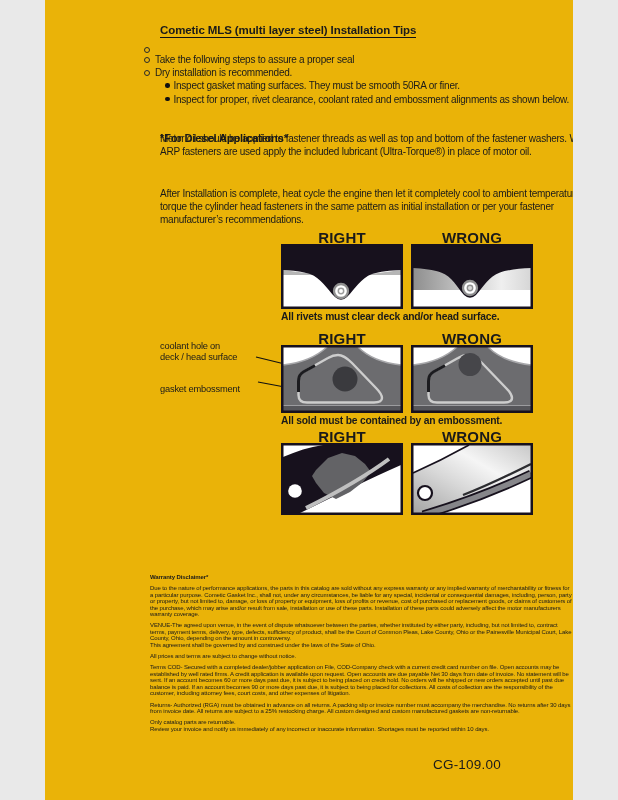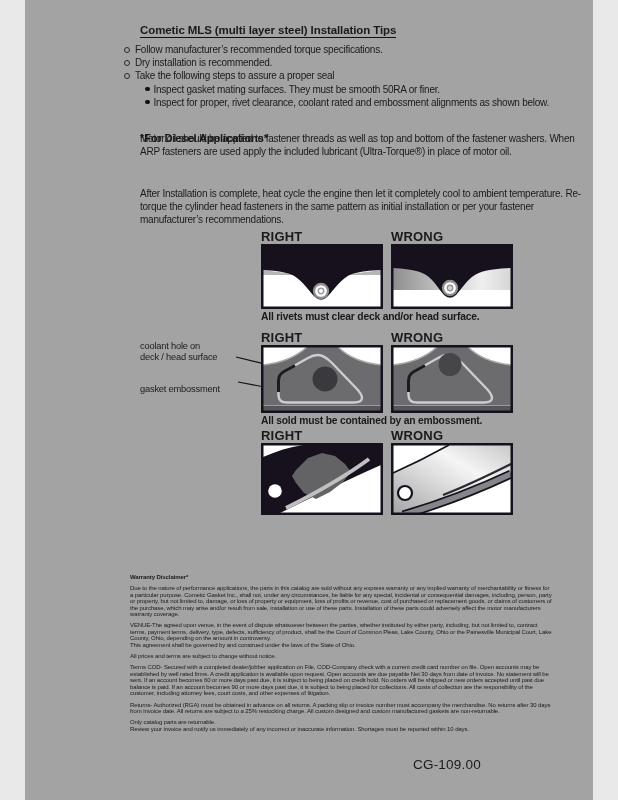--- a/index.html
+++ b/index.html
@@ -1,61 +1,60 @@
 <!DOCTYPE html>
 <html><head>
 <meta charset="utf-8">
 <style>
   html,body{margin:0;padding:0;background:#e9e9e9;}
   .page{
-    position:relative;width:568px;height:800px;background:#a3a3a3;
+    position:relative;width:528px;height:800px;background:#eab308;
     font-family:"Liberation Sans","DejaVu Sans",sans-serif;color:#1a1a1a;
     overflow:hidden;margin:0 auto;
   }
   .abs{position:absolute;}
   .title{
     left:115px;top:24px;font-size:11.5px;font-weight:bold;letter-spacing:-0.1px;
     border-bottom:1.6px solid #111;padding-bottom:1px;margin:0;
   }
   .bullets{left:99px;top:43px;width:460px;font-size:10px;letter-spacing:-0.25px;}
   .b-row{display:flex;align-items:flex-start;line-height:13.2px;}
   .b-row.sub{margin-left:21px;text-align:center;}
   .b-open{width:4px;height:4px;border:1px solid #2a2a2a;border-radius:50%;margin:4px 5px 0 0;flex:none;}
   .b-filled{width:4.5px;height:4.5px;background:#111;border-radius:50%;margin:4px 4px 0 0;flex:none;}
   .h2{left:115px;top:116px;font-size:11px;font-weight:bold;margin:0;letter-spacing:-0.1px;}
   .body-p{left:115px;width:452px;font-size:10px;line-height:13.2px;letter-spacing:-0.25px;margin:0;}
-  .fig-label{width:122px;text-align:left;font-size:13px;font-weight:bold;letter-spacing:0.2px;}
+  .fig-label{width:122px;text-align:center;font-size:15px;font-weight:bold;letter-spacing:0.2px;}
   .fig-caption{left:236px;width:300px;font-size:10.3px;font-weight:bold;letter-spacing:-0.2px;line-height:12px;white-space:pre-line;}
   .diag{display:block;}
   .anno{width:96px;text-align:left;font-size:9.3px;line-height:10.8px;letter-spacing:-0.2px;white-space:pre-line;}
   .legal{left:105px;top:574px;width:424px;font-size:6px;line-height:6.4px;letter-spacing:-0.1px;}
   .legal .lp{margin:0 0 5px 0;}
   .legal .lp.tight{margin:0;}
   .legal .lh{font-weight:bold;margin:0 0 5px 0;}
   .page-code{left:388px;top:757px;font-size:13.5px;letter-spacing:0.2px;}
 </style>
 </head>
 <body>
 
 <div class="page">
 
   <h1 class="abs title">Cometic MLS (multi layer steel) Installation Tips</h1>
 
   <div class="abs bullets">
     <div class="b-row">
       <span class="b-open"></span>
-      <span>Follow manufacturer’s recommended torque specifications.</span>
+    </div>
+    <div class="b-row">
+      <span class="b-open"></span>
+      <span>Take the following steps to assure a proper seal</span>
     </div>
     <div class="b-row">
       <span class="b-open"></span>
       <span>Dry installation is recommended.</span>
-    </div>
-    <div class="b-row">
-      <span class="b-open"></span>
-      <span>Take the following steps to assure a proper seal</span>
     </div>
     <div class="b-row sub">
       <span class="b-filled"></span>
       <span>Inspect gasket mating surfaces.  They must be smooth 50RA or finer.</span>
     </div>
     <div class="b-row sub">
       <span class="b-filled"></span>
       <span>Inspect for proper, rivet clearance, coolant rated and embossment alignments as shown below.</span>
     </div>
   </div>

